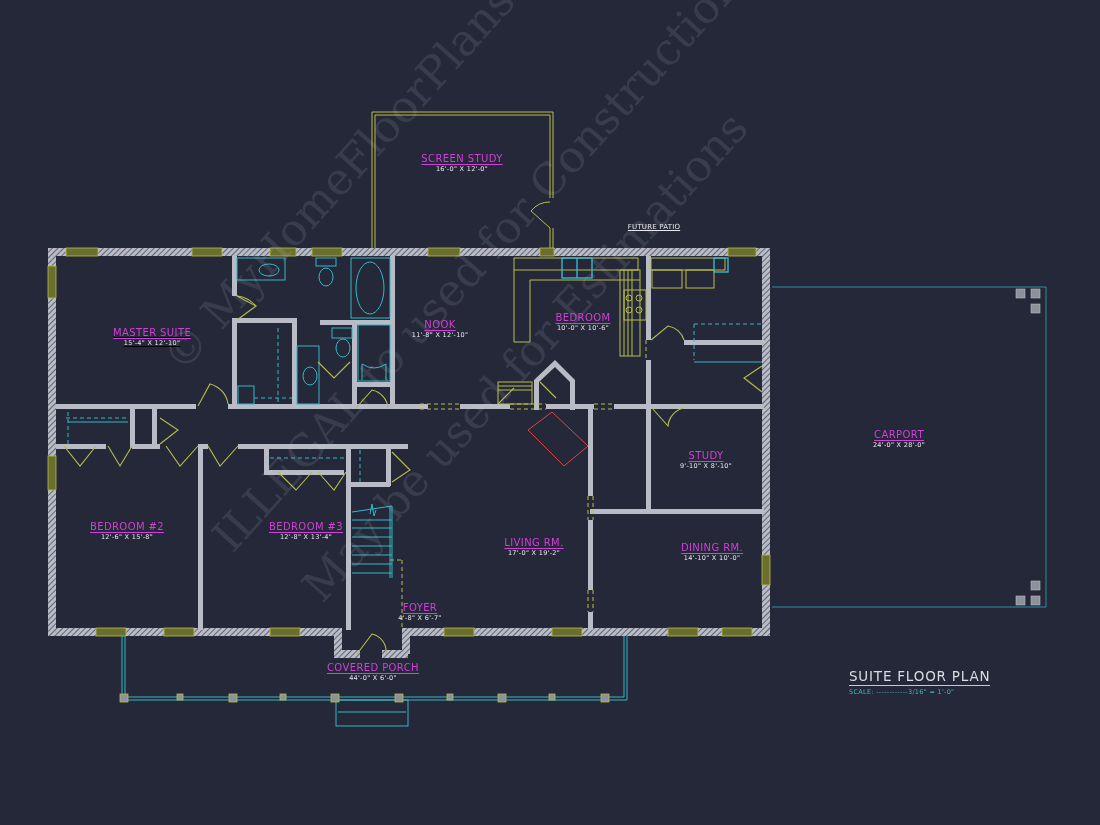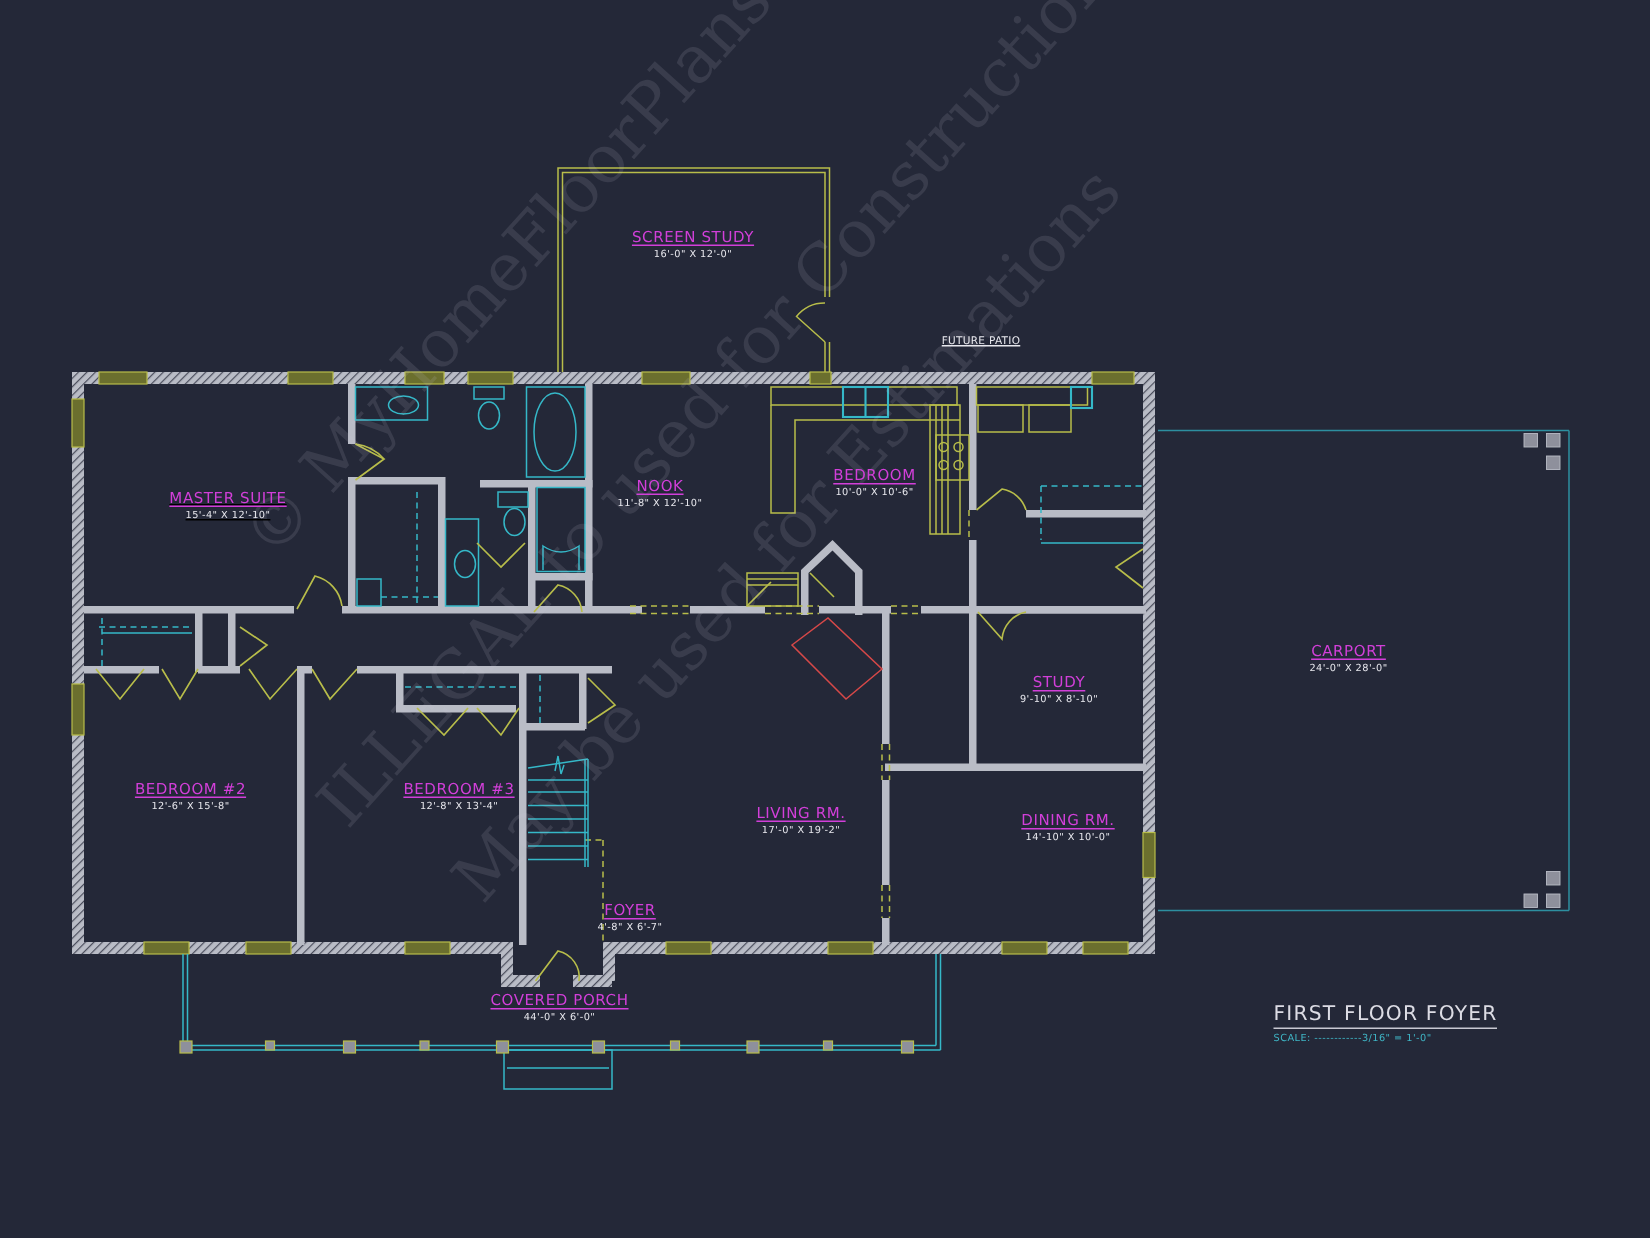--- a/index.html
+++ b/index.html
@@ -308,15 +308,15 @@
   <span class="room-dim">4'-8" X 6'-7"</span>
 </div>
 <div class="lbl" style="left:373px; top:662px;text-align:center;">
   <span class="room-name">COVERED PORCH</span>
   <span class="room-dim">44'-0" X 6'-0"</span>
 </div>
 
 <div class="lbl note" style="left:640px; top:223px;">FUTURE PATIO</div>
 
 <div class="title-block">
-  <span class="plan-title">FIRST FLOOR FOYER</span>
+  <span class="plan-title">SUITE FLOOR PLAN</span>
   <span class="plan-scale">SCALE: ------------3/16" = 1'-0"</span>
 </div>
 
 </body></html>

